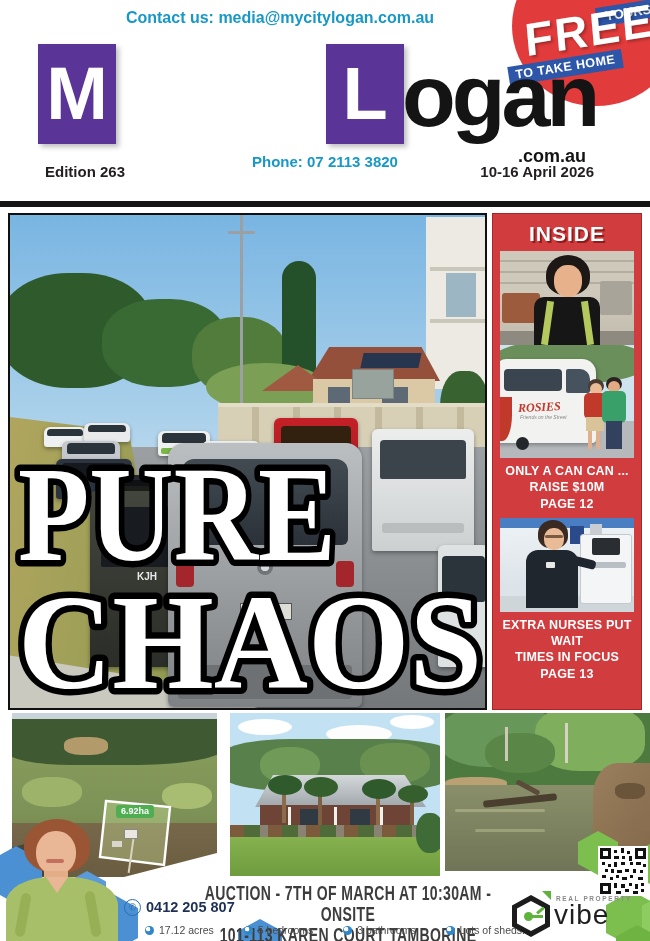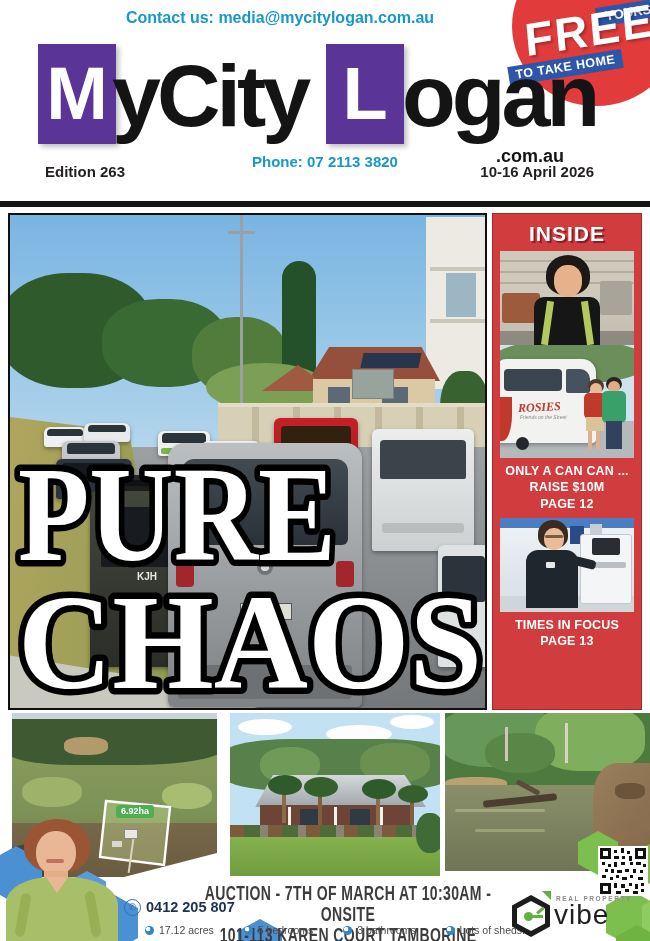--- a/index.html
+++ b/index.html
@@ -13,21 +13,21 @@
   .badge-circle{left:512px;top:-54px;width:168px;height:160px;border-radius:50%;background:#e23b3b;z-index:1}
   .badge-yours{left:596px;top:3px;transform:rotate(-9deg);background:#2d56a8;color:#fff;
                font:bold 13px/1 "Liberation Sans",sans-serif;padding:3px 9px;z-index:2}
   .badge-free{left:524px;top:7px;transform:rotate(-9deg) skewX(-4deg);color:#fff;z-index:2;
               font:bold 46px/1 "Liberation Sans",sans-serif;letter-spacing:2px;text-shadow:2px 2px 3px rgba(0,0,0,.3)}
   .badge-take{left:508px;top:58px;transform:rotate(-9deg);background:#2d56a8;color:#fff;z-index:2;
               font:bold 12.5px/1 "Liberation Sans",sans-serif;padding:3px 7px;letter-spacing:.5px}
   .logo-box{top:44px;width:78px;height:100px;background:#5a3597;color:#fff;text-align:center;z-index:2;
             font:bold 74px/100px "Liberation Sans",sans-serif;box-shadow:3px 3px 5px rgba(0,0,0,.25)}
   .logo-word{top:50px;color:#141414;font:bold 88px/92px "Liberation Sans",sans-serif;letter-spacing:-4px;z-index:2}
-  .logo-suffix{left:496px;top:147px;color:#141414;font:bold 18px/1 "Liberation Sans",sans-serif;z-index:2}
+  .logo-suffix{left:518px;top:147px;color:#141414;font:bold 18px/1 "Liberation Sans",sans-serif;z-index:2}
   .edition{left:45px;top:163px;font:bold 15px/1.2 "Liberation Sans",sans-serif;color:#231f20}
   .tagline-wrap{left:170px;top:153px;width:310px;text-align:center;color:#1898c6;
                 font:bold 15px/1.25 "Liberation Sans",sans-serif}
   .issue-date{right:56px;top:163px;font:bold 15px/1.2 "Liberation Sans",sans-serif;color:#231f20}
   .divider{left:0;top:201px;width:650px;height:6px;background:#141414}
 
   
   .story{left:8px;top:213px;width:479px;height:497px;border:2px solid #101010;box-sizing:border-box;
          overflow:hidden;background:#79b5e2}
   .standfirst{left:8px;top:12px;width:444px;background:#1e1a4a;color:#fff;padding:9px 12px;z-index:6;
@@ -77,21 +77,20 @@
 <div class="page">
 
   <div class="abs contact">Contact us: media@mycitylogan.com.au</div>
 
   <i class="badge-circle"></i>
   <i class="badge-yours">YOURS</i>
   <i class="badge-free">FREE</i>
   <i class="badge-take">TO TAKE HOME</i>
 
   <div class="abs logo-box" style="left:38px">M</div>
-  <div class="abs logo-word" style="left:112px">yCity</div>
   <div class="abs logo-box" style="left:326px">L</div>
   <div class="abs logo-word" style="left:402px">ogan</div>
   <div class="abs logo-suffix">.com.au</div>
 
   <div class="abs edition">Edition 263</div>
   <div class="abs tagline-wrap">
     <div>Phone: 07 2113 3820</div>
   </div>
   <div class="abs issue-date">10-16 April 2026</div>
   <i class="divider"></i>
@@ -246,20 +245,21 @@
       <i style="left:92px;top:20px;width:28px;height:17px;background:#2a2e33;border-radius:2px"></i>
       <i style="left:86px;top:44px;width:40px;height:6px;background:#b9c0c5;border-radius:2px"></i>
       <i style="left:38px;top:2px;width:30px;height:28px;background:#3a2a22;border-radius:50% 50% 40% 40%"></i>
       <i style="left:44px;top:10px;width:20px;height:22px;background:#e9bb96;border-radius:46%"></i>
       <i style="left:45px;top:17px;width:18px;height:3px;background:#7a5c42;border-radius:2px"></i>
       <i style="left:26px;top:32px;width:52px;height:58px;background:#20262e;border-radius:12px 12px 0 0"></i>
       <i style="left:70px;top:40px;width:26px;height:9px;background:#20262e;transform:rotate(14deg);border-radius:4px"></i>
       <i style="left:46px;top:44px;width:9px;height:6px;background:#e8e8e8;border-radius:1px"></i>
     </div>
     <div class="icap">
+      <div>EXTRA NURSES PUT WAIT</div>
       <div>TIMES IN FOCUS</div>
       <div>PAGE 13</div>
     </div>
   </aside>
 
   <section class="abs ad">
 
     <div class="aph" style="left:0;width:205px;height:164px">
       <i style="inset:0;background:linear-gradient(#8aa05c,#7d9257 60%,#6f7e4b)"></i>
       <i style="left:0;top:0;width:205px;height:12px;background:#c8d4da"></i>

